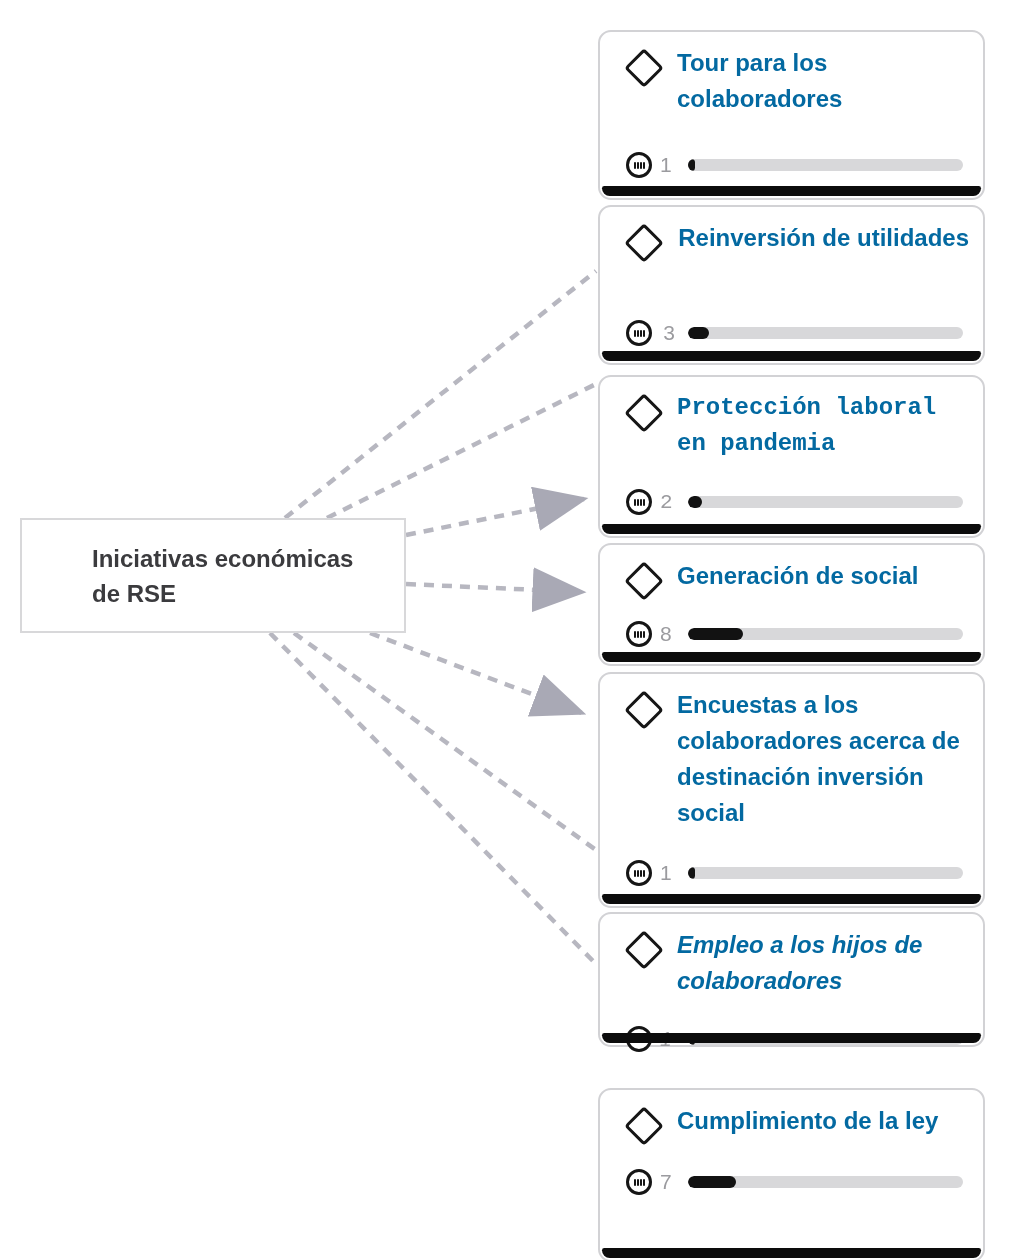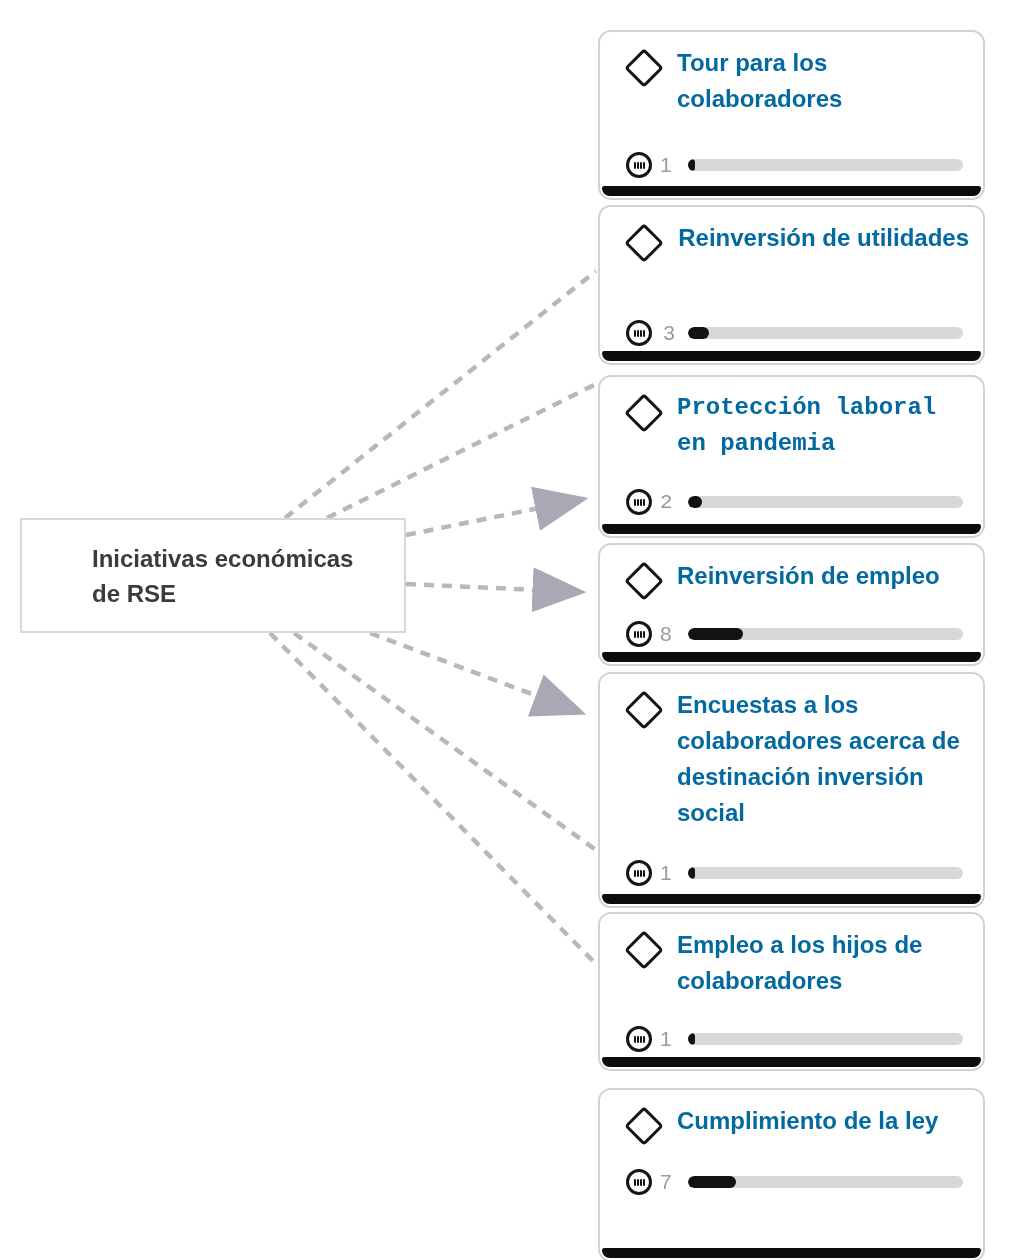--- a/index.html
+++ b/index.html
@@ -54,21 +54,21 @@
     position:absolute;left:2px;right:2px;bottom:2px;height:10px;
     background:#0c0c0c;border-radius:3px 3px 10px 10px;
   }
 
   
   #card0{top:30px;height:170px;}  #card0 .footer{top:120px;}
   #card1{top:205px;height:160px;text-align:right;} #card1 .footer{top:113px;}
   #card2{top:375px;height:163px;font-family:Liberation Mono, monospace;} #card2 .footer{top:112px;}
   #card3{top:543px;height:123px;} #card3 .footer{top:76px;}
   #card4{top:672px;height:236px;padding-left:32px;} #card4 .footer{top:186px;}
-  #card5{top:912px;height:159px;} #card5 .footer{top:112px;}
+  #card5{top:912px;height:135px;font-style:italic;} #card5 .footer{top:112px;}
   #card6{top:1078px;height:174px;margin-top:10px;}#card6 .footer{top:79px;}
 </style>
 </head>
 <body>
 
 <svg class="connectors" width="1030" height="1260" viewBox="0 0 1030 1260">
   <defs>
     <marker id="arrow" markerWidth="14" markerHeight="12" refX="11" refY="5" orient="auto">
       <path d="M0,0 L12,5 L0,10 Z" fill="#a9a9b5"></path>
     </marker>
@@ -138,21 +138,21 @@
     <span class="count">2</span>
     <div class="track">
         <div class="fill" style="width: 5%;"></div>
       </div>
   </div>
   <div class="bottombar"></div>
 </div>
 
 <div class="card" id="card3">
   <span class="diamond"></span>
-  <div class="card-title">Reinversión de empleo</div>
+  <div class="card-title">Generación de social</div>
   <div class="footer">
     <span class="quote-icon">
         <span class="tick"></span>
         <span class="tick"></span>
         <span class="tick"></span>
         <span class="tick"></span>
       </span>
     <span class="count">8</span>
     <div class="track">
         <div class="fill" style="width: 20%;"></div>

